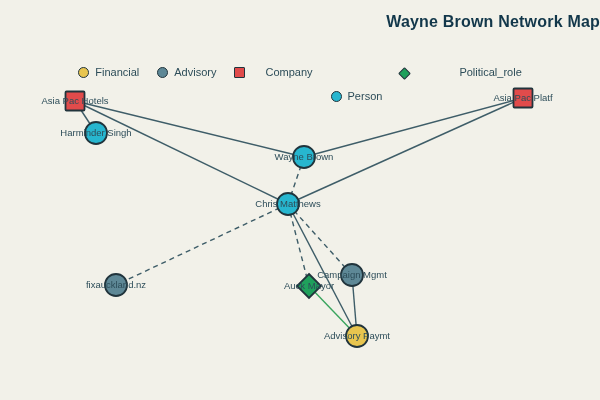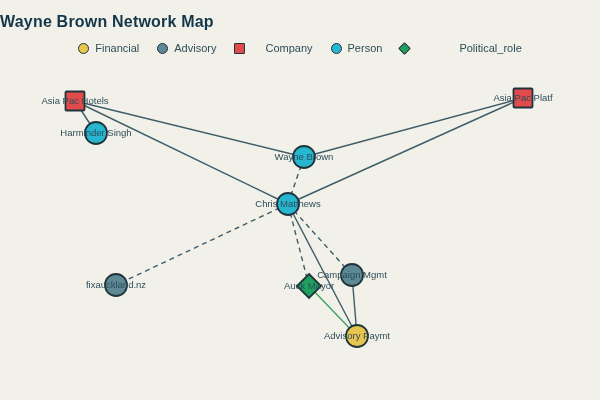--- a/index.html
+++ b/index.html
@@ -8,39 +8,39 @@
     width: 600px;
     height: 400px;
     overflow: hidden;
     font-family: "Liberation Sans", sans-serif;
   }
   .title {
     position: absolute;
     top: 13px;
     left: 0;
     width: 600px;
-    text-align: left;
+    text-align: right;
     font-size: 16px;
     font-weight: bold;
     letter-spacing: 0.2px;
   }
   .legend {
     position: absolute;
     top: 42px;
     left: 0;
     width: 600px;
     display: flex;
     justify-content: center;
     align-items: center;
     gap: 18px;
     font-size: 11px;
   }
   .legend-item {
     display: flex;
-    align-items: center;
+    align-items: flex-end;
     gap: 6px;
     cursor: pointer;
   }
   .legend-shape {
     display: inline-block;
     width: 11px;
     height: 11px;
     box-sizing: border-box;
     border: 1.6px solid #21343c;
   }
@@ -75,21 +75,21 @@
       <div class="legend-item">
         <span class="legend-shape circle" style="background: rgb(94, 136, 150); border-color: rgb(33, 52, 60);"></span>
         <span style="color: rgb(45, 77, 89);">Advisory</span>
       </div>
       <div class="legend-item">
         <span class="legend-shape square" style="background: rgb(225, 75, 75); border-color: rgb(33, 52, 60);"></span>
         <span style="color: rgb(45, 77, 89); padding-left: 14px;">Company</span>
       </div>
       <div class="legend-item">
         <span class="legend-shape circle" style="background: rgb(39, 182, 207); border-color: rgb(33, 52, 60);"></span>
-        <span style="color: rgb(45, 77, 89);">Person</span>
+        <span style="color: rgb(45, 77, 89); margin-top: 48px;">Person</span>
       </div>
       <div class="legend-item">
         <span class="legend-shape diamond" style="background: rgb(31, 160, 92); border-color: rgb(33, 52, 60);"></span>
         <span style="color: rgb(45, 77, 89); margin-left: 44px;">Political_role</span>
       </div>
     </div>
   <svg class="network" width="600" height="400" viewBox="0 0 600 400">
     <g>
         <line x1="75" y1="101" x2="96" y2="133" stroke="#3e5d68" stroke-width="1.4"></line>
         <line x1="75" y1="101" x2="304" y2="157" stroke="#3e5d68" stroke-width="1.4"></line>

